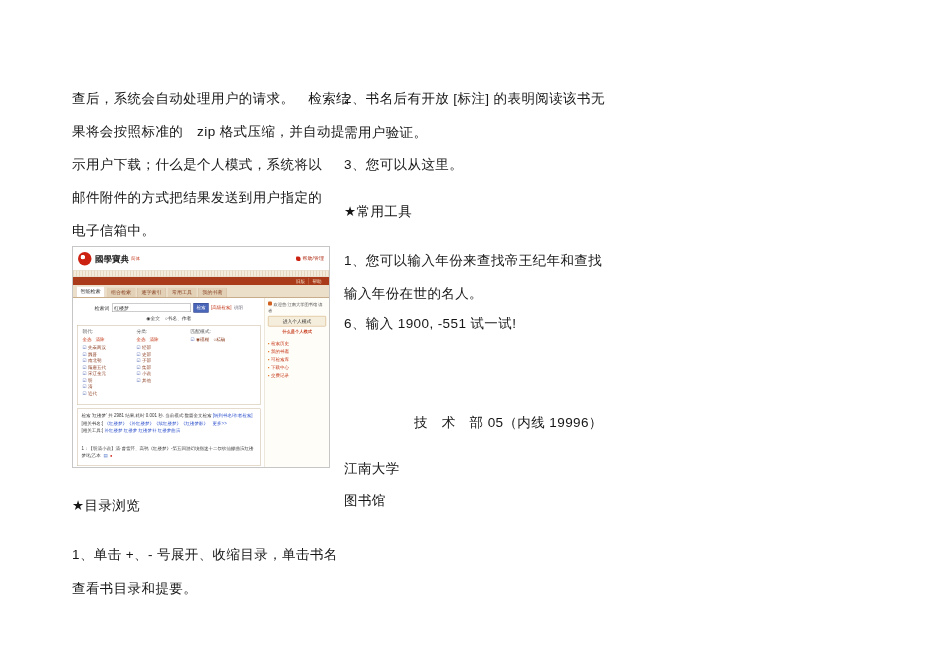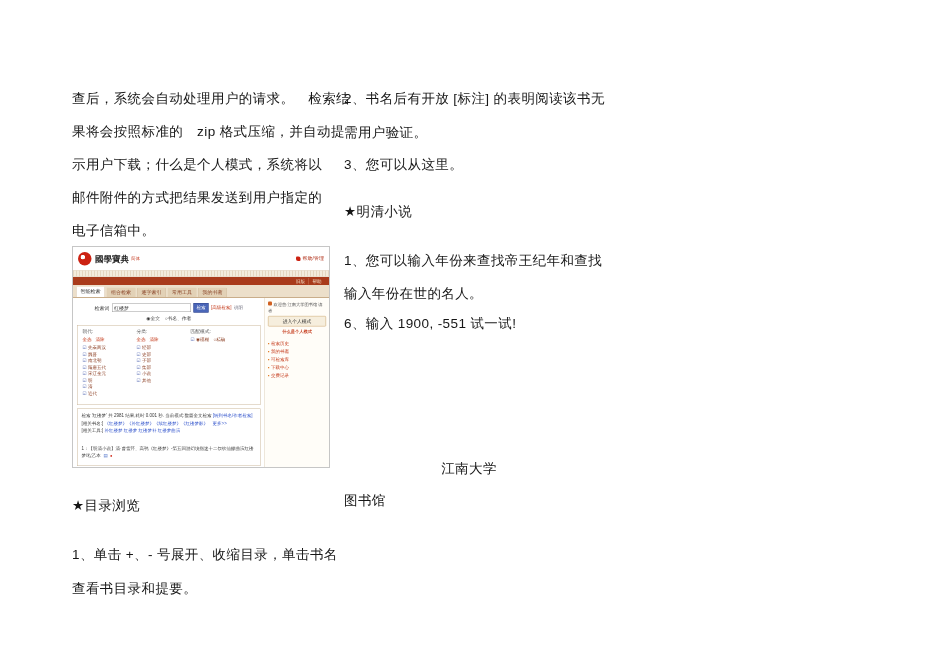--- a/index.html
+++ b/index.html
@@ -67,25 +67,26 @@
 
   <div class="tl" style="left:72px;top:90px">查后，系统会自动处理用户的请求。　检索结</div>
   <div class="tl" style="left:72px;top:123px">果将会按照标准的　zip 格式压缩，并自动提</div>
   <div class="tl" style="left:72px;top:156px">示用户下载；什么是个人模式，系统将以</div>
   <div class="tl" style="left:72px;top:189px">邮件附件的方式把结果发送到用户指定的</div>
   <div class="tl" style="left:72px;top:222px">电子信箱中。</div>
 
   <div class="tl" style="left:344px;top:90px">2、书名后有开放 [标注] 的表明阅读该书无</div>
   <div class="tl" style="left:344px;top:124px">需用户验证。</div>
   <div class="tl" style="left:344px;top:156px">3、您可以从这里。</div>
-  <div class="tl" style="left:344px;top:203px">★明清小说</div>
+  <div class="tl" style="left:344px;top:203px">★常用工具</div>
   <div class="tl" style="left:344px;top:252px">1、您可以输入年份来查找帝王纪年和查找</div>
   <div class="tl" style="left:344px;top:285px">输入年份在世的名人。</div>
   <div class="tl" style="left:344px;top:315px">6、输入 1900, -551 试一试!</div>
-  <div class="tl" style="left:344px;top:460px;width:250px;text-align:center">江南大学</div>
+  <div class="tl" style="left:414px;top:414px">技　术　部 05（内线 19996）</div>
+  <div class="tl" style="left:344px;top:460px;width:250px;text-align:left">江南大学</div>
   <div class="tl" style="left:344px;top:492px">图书馆</div>
 
   <div class="shot">
     <div class="shot-inner">
 
       <div class="shot-header">
         <span class="logo-circle"></span>
         <span class="shot-title">國學寶典</span>
         <span class="shot-sub">简体</span>
         <span class="shot-admin">

